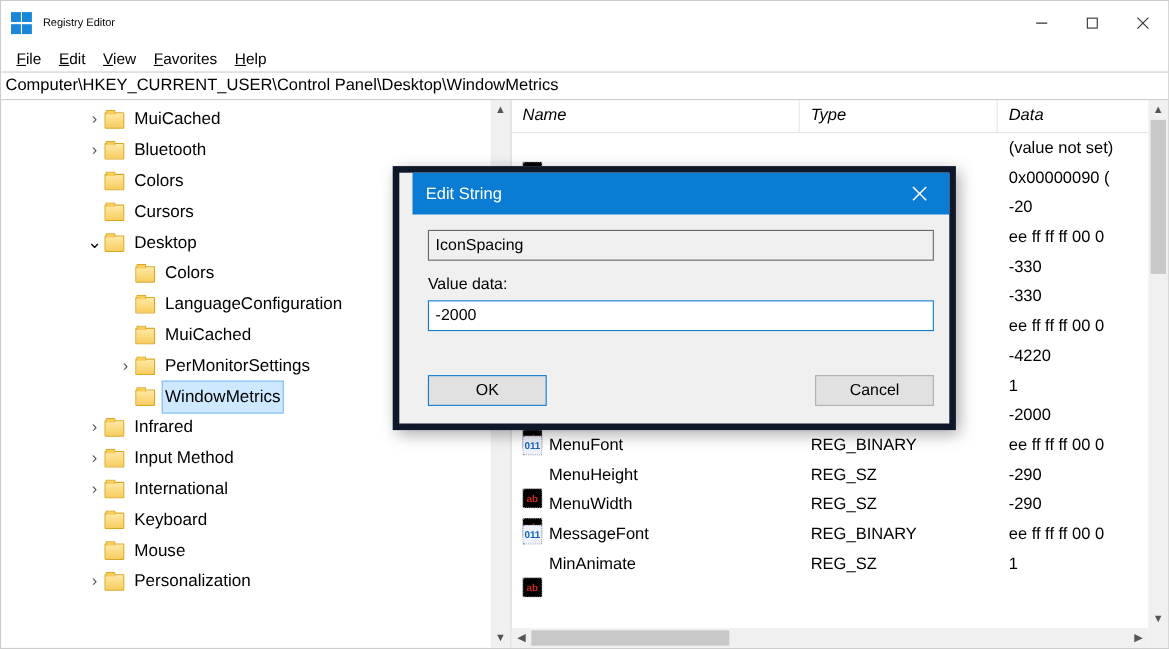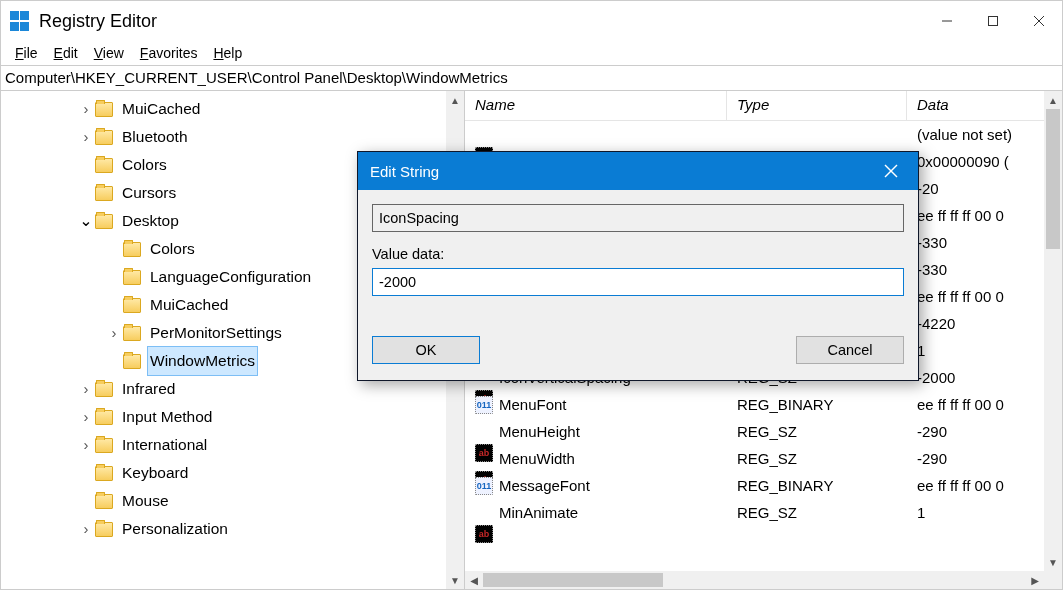--- a/index.html
+++ b/index.html
@@ -2,21 +2,21 @@
 <html><head>
 <meta charset="utf-8">
 <style>
 * { box-sizing: border-box; margin: 0; padding: 0; font-family: "Segoe UI", Tahoma, sans-serif; }
 body { width: 1063px; height: 590px; background: #fff; overflow: hidden; position: relative; border: 1px solid #ccc; }
 
 
 .titlebar { height: 40px; display: flex; align-items: center; padding-left: 8px; background: #fff; }
 .titlebar .app-icon { width: 22px; height: 22px; margin-right: 8px; display: flex; flex-wrap: wrap; }
 .titlebar .app-icon .sq { width: 9px; height: 9px; background: #1b87d8; margin: 0.5px; }
-.titlebar .title { font-size: 18px; color: #000; }
+.titlebar .title { font-size: 10px; color: #000; }
 .titlebar .win-controls { margin-left: auto; display: flex; }
 .titlebar .win-btn { width: 46px; height: 40px; display: flex; align-items: center; justify-content: center; font-size: 14px; color: #333; }
 .titlebar .win-btn svg { width: 12px; height: 12px; }
 
 
 .menubar { height: 24px; display: flex; align-items: center; padding-left: 6px; background: #fff; }
 .menubar .menu-item { font-size: 14px; color: #000; padding: 2px 8px; }
 .menubar .menu-item .accel { text-decoration: underline; }
 
 
@@ -57,21 +57,21 @@
 .values-scroll-v { position: absolute; right: 0; top: 0; bottom: 18px; width: 18px; background: #f0f0f0; }
 .values-scroll-v .arrow { height: 18px; display: flex; align-items: center; justify-content: center; color: #555; font-size: 10px; }
 .values-scroll-v .thumb { position: absolute; left: 2px; right: 2px; top: 18px; height: 140px; background: #c8c8c8; }
 .values-scroll-v .arrow.down { position:absolute; bottom:0; left:0; right:0; }
 .values-scroll-h { position: absolute; left: 0; right: 18px; bottom: 0; height: 18px; background: #f0f0f0; display: flex; align-items: center; }
 .values-scroll-h .arrow-h { width: 18px; text-align: center; color: #555; font-size: 10px; }
 .values-scroll-h .thumb-h { height: 14px; width: 180px; background: #c8c8c8; margin-left: 0; }
 .corner { position: absolute; right: 0; bottom: 0; width: 18px; height: 18px; background: #f0f0f0; }
 
 
-.dialog { position: absolute; left: 356px; top: 150px; width: 562px; background: #f0f0f0; box-shadow: 4px 4px 14px rgba(0,0,0,0.35); border: 1px solid #0f172a; }
+.dialog { position: absolute; left: 356px; top: 150px; width: 512px; background: #f0f0f0; box-shadow: 4px 4px 14px rgba(0,0,0,0.35); border: 6px solid #0f172a; padding-left: 12px; }
 .dialog-title { height: 38px; background: #0a7cd4; color: #fff; display: flex; align-items: center; padding: 0 12px; font-size: 15px; font-weight: 400; }
 .dialog-title .close { margin-left: auto; width: 30px; height: 30px; display: flex; align-items: center; justify-content: center; }
 .dialog-title .close svg { width: 14px; height: 14px; stroke: #fff; stroke-width: 1.4; }
 .dialog-body { padding: 14px 14px 16px 14px; }
 .dialog-body .lbl { font-size: 14.5px; color: #000; margin-bottom: 6px; }
 .dialog-body .ro-input { width: 100%; height: 28px; border: 1px solid #666; background: #f0f0f0; padding: 3px 6px; font-size: 14.5px; color: #000; margin-bottom: 14px; }
 .dialog-body .rw-input { width: 100%; height: 28px; border: 1.4px solid #0a7cd4; background: #fff; padding: 3px 6px; font-size: 14.5px; color: #000; outline: none; }
 .dialog-buttons { display: flex; justify-content: space-between; gap: 14px; margin-top: 40px; }
 .dialog-buttons button { width: 108px; height: 28px; background: #e1e1e1; border: 1px solid #adadad; font-size: 14.5px; color: #000; }
 .dialog-buttons button.primary { border: 1.6px solid #0a7cd4; }

